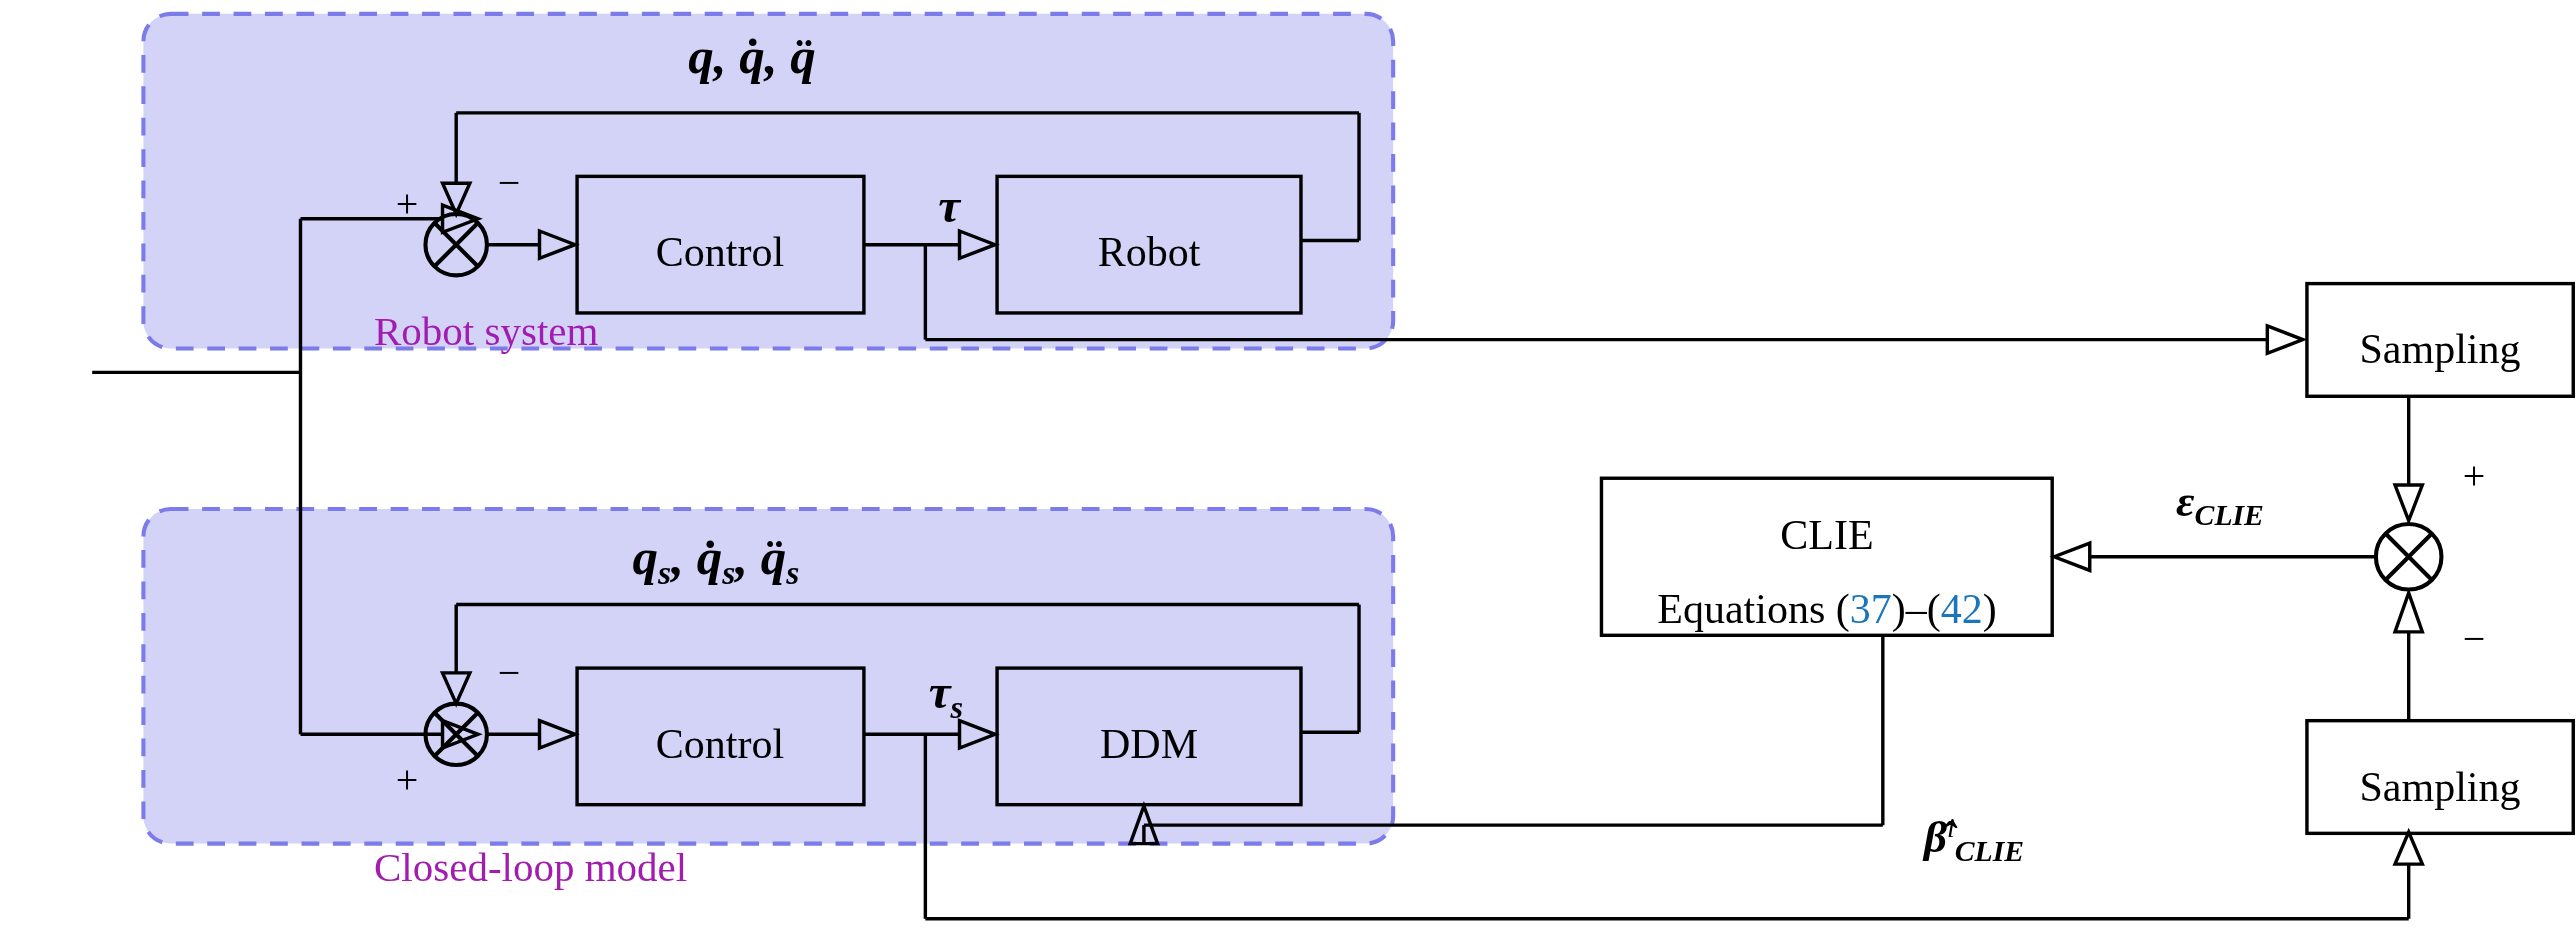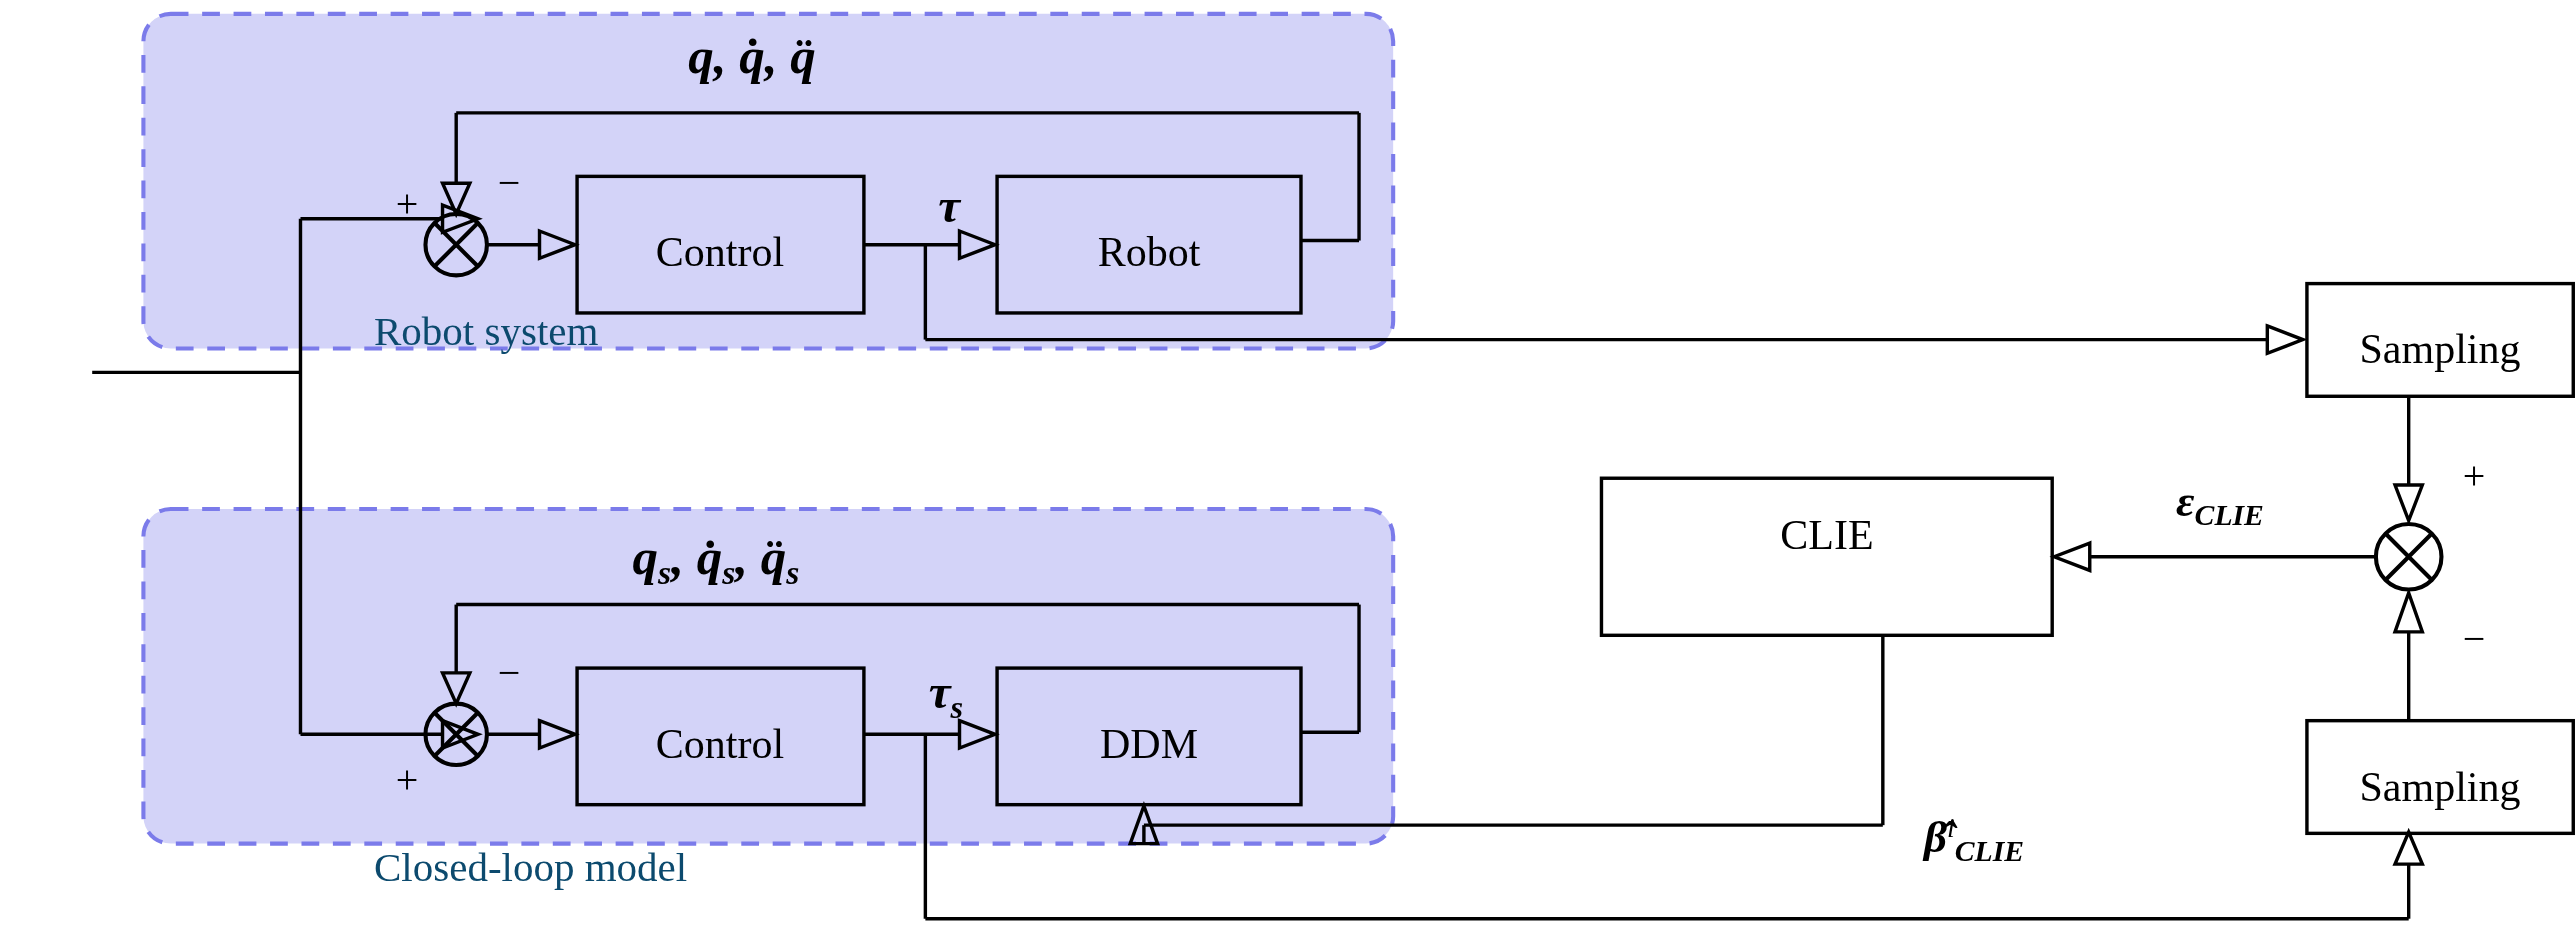--- a/index.html
+++ b/index.html
@@ -7,21 +7,21 @@
   #stage{position:relative;width:2576px;height:951px;background:#fff;}
   svg.diagram{position:absolute;left:0;top:0;width:2576px;height:951px;}
   .blkfill{fill:#d7d7f7;}
   .wire{stroke:#000;stroke-width:5;fill:none;}
   .boxline{stroke:#000;stroke-width:5;fill:none;}
   .grp{fill:#d3d3f8;stroke:#7b7bea;stroke-width:6;stroke-dasharray:26 20;}
   .sumline{stroke:#000;stroke-width:6;fill:none;}
   .sumcirc{fill:none;stroke:#000;stroke-width:6;}
   .lbl{position:absolute;white-space:nowrap;line-height:1;}
   .boxlabel{font-family:"Liberation Serif",serif;font-size:42px;color:#000;margin-top:8px;}
-  .grouplabel{font-family:"Liberation Serif",serif;font-size:41px;color:#0c4a6e;}
+  .grouplabel{font-family:"Liberation Serif",serif;font-size:41px;color:#a21caf;}
   .mathb{font-family:"Liberation Serif",serif;font-style:italic;font-weight:bold;}
   .sign{font-family:"Liberation Serif",serif;font-size:40px;color:#000;}
   .subb{font-size:0.66em;vertical-align:-0.30em;font-style:italic;font-weight:bold;}
   .sup{font-size:0.62em;vertical-align:0.55em;font-style:italic;font-weight:normal;}
   .eqlink{color:#1a75bb;}
   .ctr{transform:translate(-50%,-50%);}
 </style>
 </head>
 <body>
 
@@ -115,20 +115,21 @@
   <div class="lbl boxlabel ctr" style="left:1149px;top:244px;">Robot</div>
   <div class="lbl boxlabel ctr" style="left:720px;top:736px;">Control</div>
   <div class="lbl boxlabel ctr" style="left:1149px;top:736px;">DDM</div>
   <div class="lbl boxlabel ctr" style="left:2440px;top:341px;">Sampling</div>
   <div class="lbl boxlabel ctr" style="left:2440px;top:779px;">Sampling</div>
 
   <div class="lbl grouplabel" style="left:374px;top:331px;transform:translateY(-50%);">Robot system</div>
   <div class="lbl grouplabel" style="left:374px;top:867px;transform:translateY(-50%);">Closed-loop model</div>
 
   <div class="lbl boxlabel ctr" style="left:1827px;top:527px;">CLIE</div>
+  <div class="lbl boxlabel ctr" style="left:1827px;top:601px;"><span>Equations </span><span>(</span><span class="eqlink">37</span><span>)</span><span>–</span><span>(</span><span class="eqlink">42</span><span>)</span></div>
 
 
   <div class="lbl mathb ctr" style="left:716px;top:56px;font-size:51px;margin-left:36px;"><span>q</span><span>, </span><span>q̇</span><span>, </span><span>q̈</span></div>
 
   <div class="lbl mathb ctr" style="left:716px;top:561px;font-size:51px;"><span>q</span><span class="subb">s</span><span>, </span><span>q̇</span><span class="subb">s</span><span>, </span><span>q̈</span><span class="subb">s</span></div>
 
   <div class="lbl mathb ctr" style="left:949px;top:205px;font-size:49px;">τ</div>
 
   <div class="lbl mathb ctr" style="left:946px;top:695px;font-size:49px;"><span>τ</span><span class="subb">s</span></div>
 

